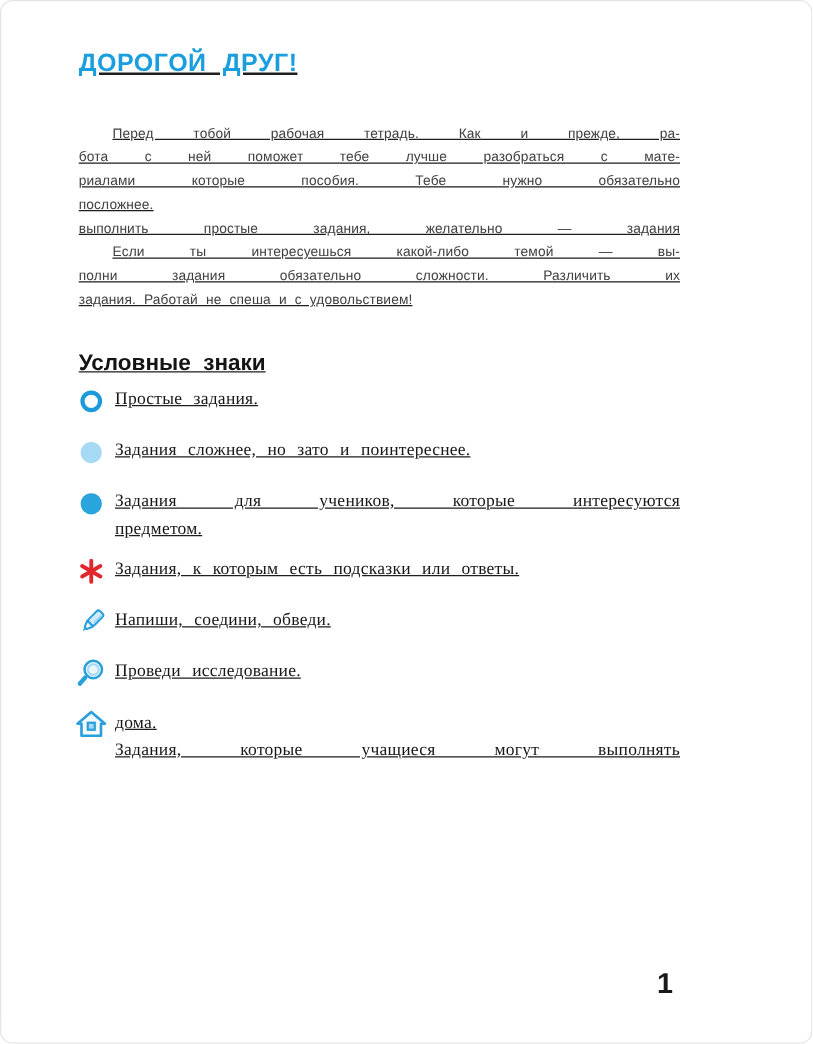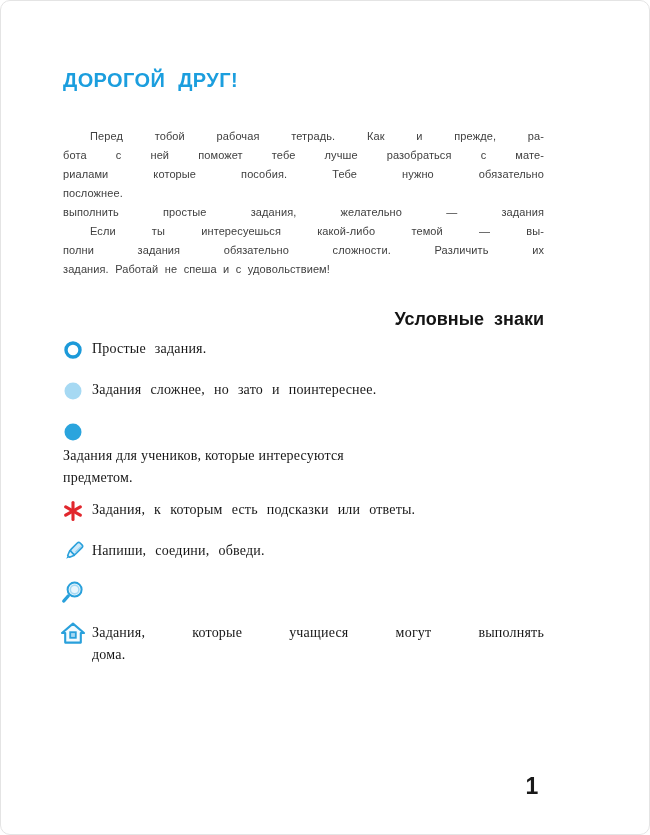--- a/index.html
+++ b/index.html
@@ -7,21 +7,21 @@
     position:relative;
     width:650px; height:835px;
     box-sizing:border-box;
     background:#ffffff;
     border:1px solid #e4e4e4;
     border-radius:10px;
     overflow:hidden;
     font-family:"Liberation Sans","DejaVu Sans",sans-serif;
     color:#1e1e1e;
   }
-  .content { padding:68px 105px 0 62px; }
+  .content { padding:39px 105px 0 62px;text-decoration:underline; }
 
   .title {
     margin:0;
     font-size:20px; line-height:22px; font-weight:700;
     color:#1b9ede;
     letter-spacing:0.4px; word-spacing:7px;
   }
 
   .paragraphs { margin-top:36px; }
   .para {
@@ -31,25 +31,24 @@
   }
   .jline { text-align:justify; text-align-last:justify; }
   .jline.first { text-indent:27px; }
   .jline.last { text-align-last:left; word-spacing:0.30em; }
 
   .legend-heading {
     margin:30px 0 0 0;
     font-size:18px; line-height:20px; font-weight:700;
     color:#141414;
     word-spacing:5px;
-    text-align:right;
   }
   .legend-list { margin-top:9px; }
   .legend-item { display:flex; align-items:flex-start; margin-bottom:16px; }
-  .legend-item:nth-child(3) { margin-bottom:10px;flex-direction:column; }
+  .legend-item:nth-child(3) { margin-bottom:10px; }
   .legend-icon {
     flex:0 0 26px; width:26px; height:26px;
     margin:-1px 6px 0 -3px;
   }
   .legend-icon svg { display:block; width:26px; height:26px; }
   .legend-text {
     flex:1;
     font-family:"Liberation Serif","DejaVu Serif",serif;
     font-size:14px; line-height:22px;
     letter-spacing:0.2px;
@@ -151,30 +150,33 @@
           </div>
         </div>
         <div class="legend-item">
           <span class="legend-icon">
             <svg viewBox="0 0 26 26">
     <line x1="8.2" y1="16" x2="3.8" y2="21" stroke="#29a0db" stroke-width="3.4" stroke-linecap="round"></line>
     <circle cx="14.6" cy="9.6" r="7" fill="#eaf6fd" stroke="#29a0db" stroke-width="2"></circle>
     <circle cx="14.6" cy="9.6" r="4.3" fill="none" stroke="#a6d9f3" stroke-width="1.6"></circle>
   </svg>
           </span>
+          <div class="legend-text">
+            <div class="legend-line">Проведи исследование.</div>
+          </div>
         </div>
         <div class="legend-item">
           <span class="legend-icon">
             <svg viewBox="0 0 26 26">
     <path d="M13 2.6 L24 12 h-3.2 v9.6 H5.2 V12 H2 Z" fill="#f4fbfe" stroke="#29a0db" stroke-width="2.1" stroke-linejoin="round"></path>
     <rect x="10.2" y="11.2" width="5.6" height="5.6" fill="#a6d9f3" stroke="#29a0db" stroke-width="1.8"></rect>
   </svg>
           </span>
           <div class="legend-text">
+            <div class="legend-line">дома.</div>
             <div class="legend-line stretch">Задания, которые учащиеся могут выполнять</div>
-            <div class="legend-line">дома.</div>
           </div>
         </div>
       </div>
   </div>
 
   <div class="page-number">1</div>
 </div>
 
 </body></html>

